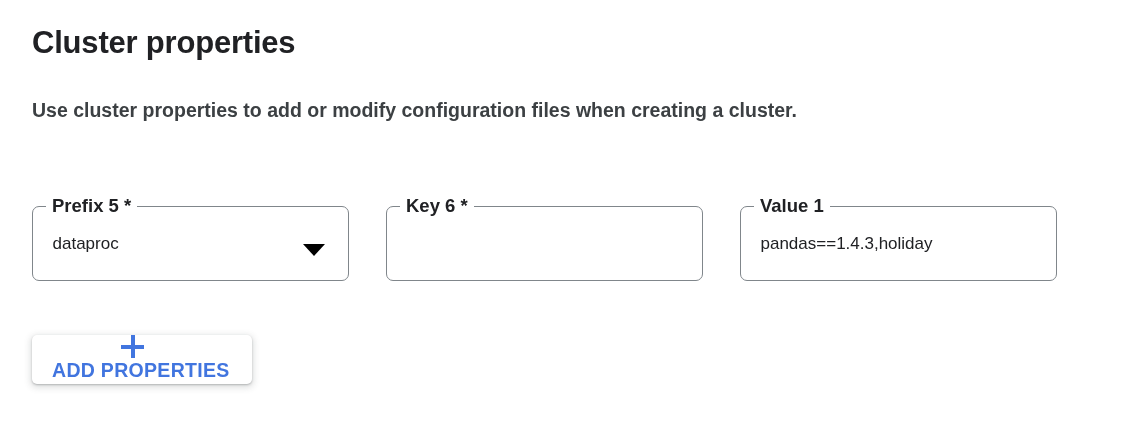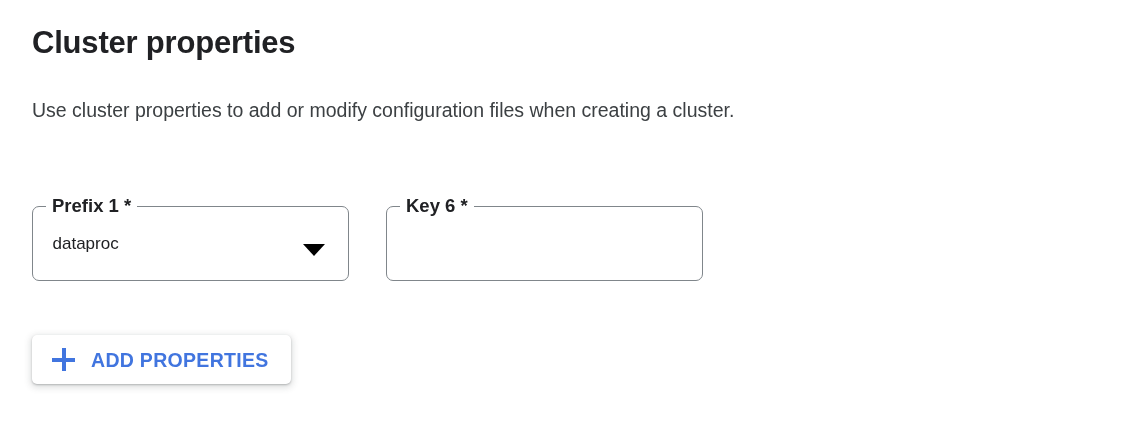--- a/index.html
+++ b/index.html
@@ -32,21 +32,21 @@
     letter-spacing: -0.2px;
     line-height: 42px;
     white-space: nowrap;
   }
 
   .page-description {
     position: absolute;
     left: 32px;
     top: 96px;
     font-size: 19.5px;
-    font-weight: normal;
+    font-weight: bold;
     color: #3c4043;
     line-height: 28px;
     white-space: nowrap;
   }
 
   
   .fields-row {
     position: absolute;
     left: 32px;
     top: 194px;
@@ -144,20 +144,21 @@
     display: flex;
     align-items: center;
     padding: 0 22px 0 20px;
     background: #ffffff;
     border: none;
     border-radius: 5px;
     box-shadow: 0 1px 2px 0 rgba(60,64,67,0.30),
                 0 2px 6px 2px rgba(60,64,67,0.15);
     cursor: pointer;
     font-family: "Liberation Sans", sans-serif;
+    flex-direction: column;
   }
 
   .add-button-icon {
     position: relative;
     width: 23px;
     height: 23px;
     flex: 0 0 auto;
     margin-right: 16px;
   }
   .add-button-icon::before,
@@ -195,33 +196,41 @@
 
   <div class="page-title">Cluster properties</div>
 
   <div class="page-description">Use cluster properties to add or modify configuration files when creating a cluster.</div>
 
   <div class="fields-row">
 
     <div class="field">
       <div class="field-outline"></div>
       <div class="field-notch" style="width: 91px;"></div>
-      <div class="field-label">Prefix 1 *</div>
+      <div class="field-label">Prefix 5 *</div>
       <div class="field-value-wrap">
         <div class="field-value">dataproc</div>
       </div>
       <div class="dropdown-arrow"></div>
     </div>
 
     <div class="field">
       <div class="field-outline"></div>
       <div class="field-notch" style="width: 74px;"></div>
       <div class="field-label">Key 6 *</div>
     </div>
 
+    <div class="field">
+      <div class="field-outline"></div>
+      <div class="field-notch" style="width: 76px;"></div>
+      <div class="field-label">Value 1</div>
+      <div class="field-value-wrap">
+        <div class="field-value">pandas==1.4.3,holiday</div>
+      </div>
+    </div>
 
   </div>
 
   <button class="add-button">
     <span class="add-button-icon"></span>
     <span class="add-button-label">ADD PROPERTIES</span>
   </button>
 
 </div>
 

